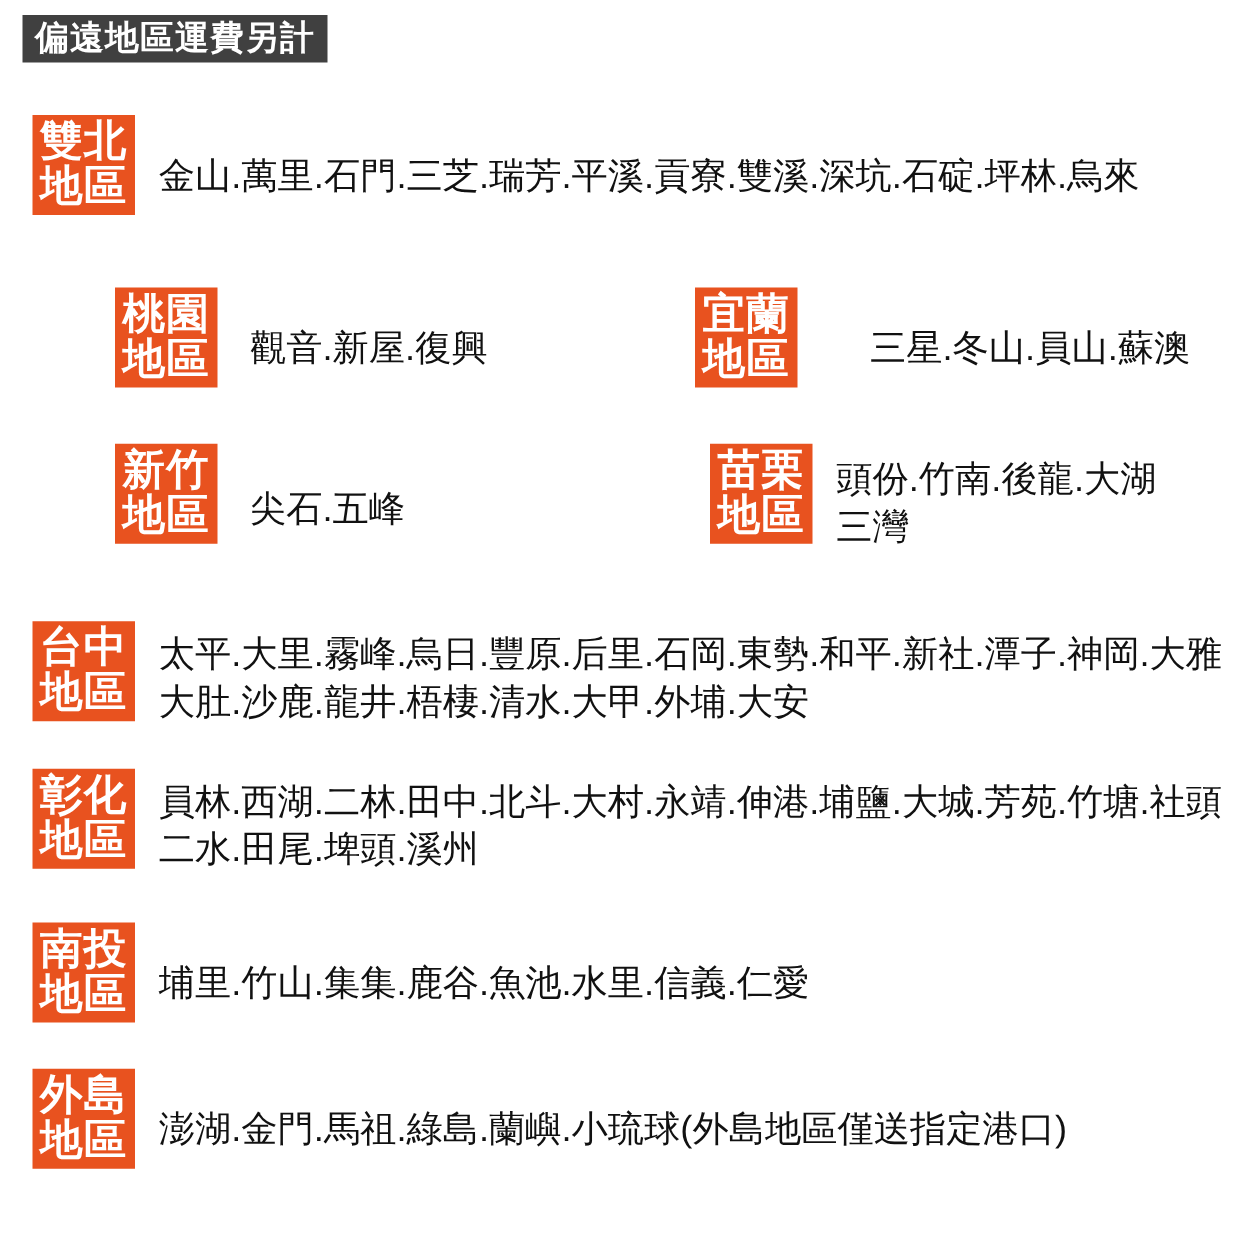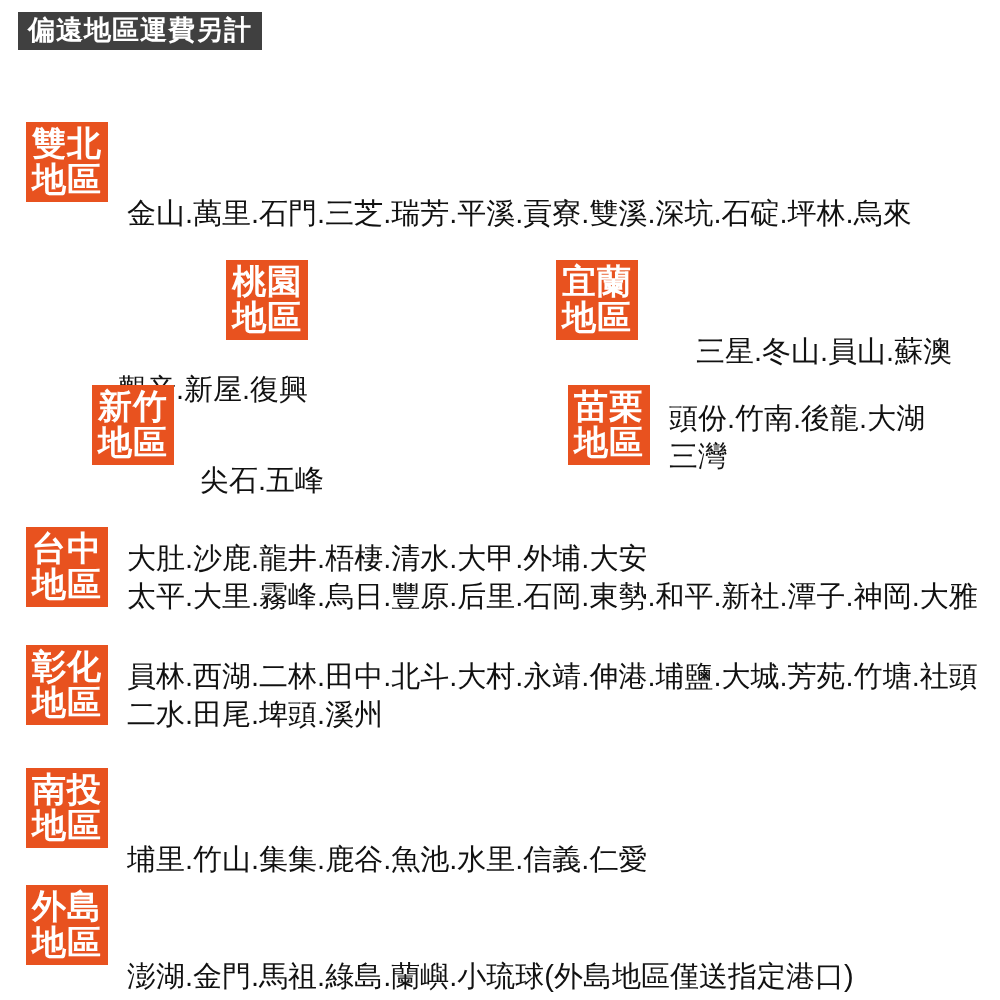--- a/index.html
+++ b/index.html
@@ -33,22 +33,21 @@
     letter-spacing: 1px;
     padding: 4px 10px 6px 10px;
     line-height: 1.05;
     white-space: nowrap;
   }
 
   
   .region {
     position: absolute;
     display: flex;
-    align-items: flex-end;
-    margin-top: 30px;
+    align-items: flex-start;
   }
   .badge {
     background: #e8521f;
     color: #ffffff;
     font-weight: bold;
     font-size: 34px;
     line-height: 1.06;
     text-align: center;
     padding: 3px 6px 5px 6px;
     letter-spacing: 1px;
@@ -86,21 +85,21 @@
   <div class="region" style="left:26px; top:92px;">
     <div class="badge">
       <span class="b-line">雙北</span>
       <span class="b-line">地區</span>
     </div>
     <div class="areas bottomish pad-left-sm">
       <span class="a-line">金山.萬里.石門.三芝.瑞芳.平溪.貢寮.雙溪.深坑.石碇.坪林.烏來</span>
     </div>
   </div>
 
-  <div class="region" style="left:92px; top:230px;flex-direction:column;">
+  <div class="region" style="left:92px; top:230px;">
     <div class="badge">
       <span class="b-line">桃園</span>
       <span class="b-line">地區</span>
     </div>
     <div class="areas bottomish pad-left-md">
       <span class="a-line">觀音.新屋.復興</span>
     </div>
   </div>
 
   <div class="region" style="left:556px; top:230px;gap:32px;">
@@ -133,22 +132,22 @@
       <span class="a-line">三灣</span>
     </div>
   </div>
 
   <div class="region" style="left:26px; top:497px;">
     <div class="badge">
       <span class="b-line">台中</span>
       <span class="b-line">地區</span>
     </div>
     <div class="areas pad-left-sm" style="position:relative; top:8px;">
+      <span class="a-line">太平.大里.霧峰.烏日.豐原.后里.石岡.東勢.和平.新社.潭子.神岡.大雅</span>
       <span class="a-line">大肚.沙鹿.龍井.梧棲.清水.大甲.外埔.大安</span>
-      <span class="a-line">太平.大里.霧峰.烏日.豐原.后里.石岡.東勢.和平.新社.潭子.神岡.大雅</span>
     </div>
   </div>
 
   <div class="region" style="left:26px; top:615px;">
     <div class="badge">
       <span class="b-line">彰化</span>
       <span class="b-line">地區</span>
     </div>
     <div class="areas pad-left-sm" style="position:relative; top:8px;">
       <span class="a-line">員林.西湖.二林.田中.北斗.大村.永靖.伸港.埔鹽.大城.芳苑.竹塘.社頭</span>

